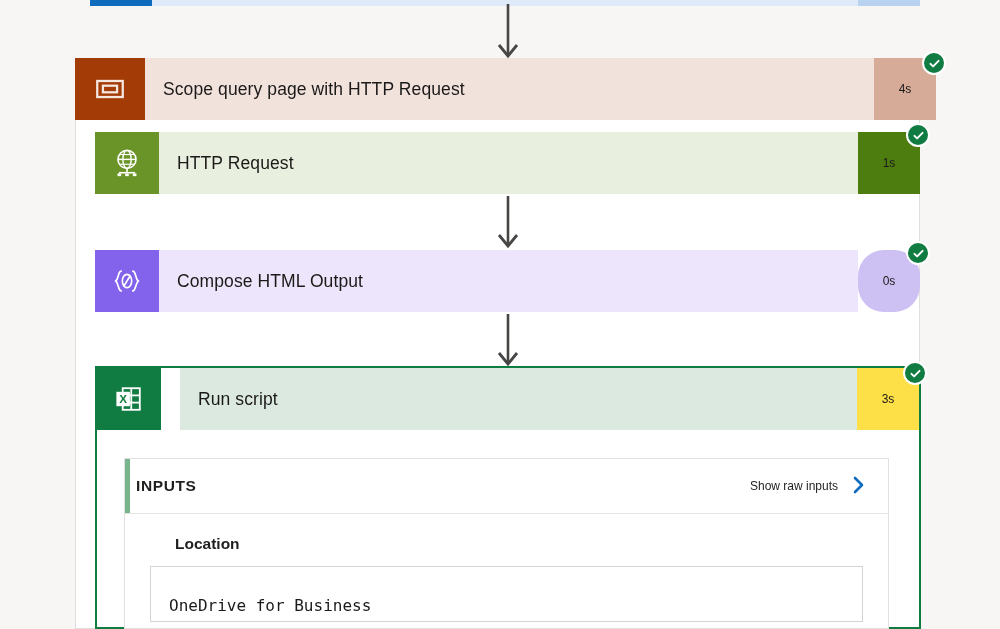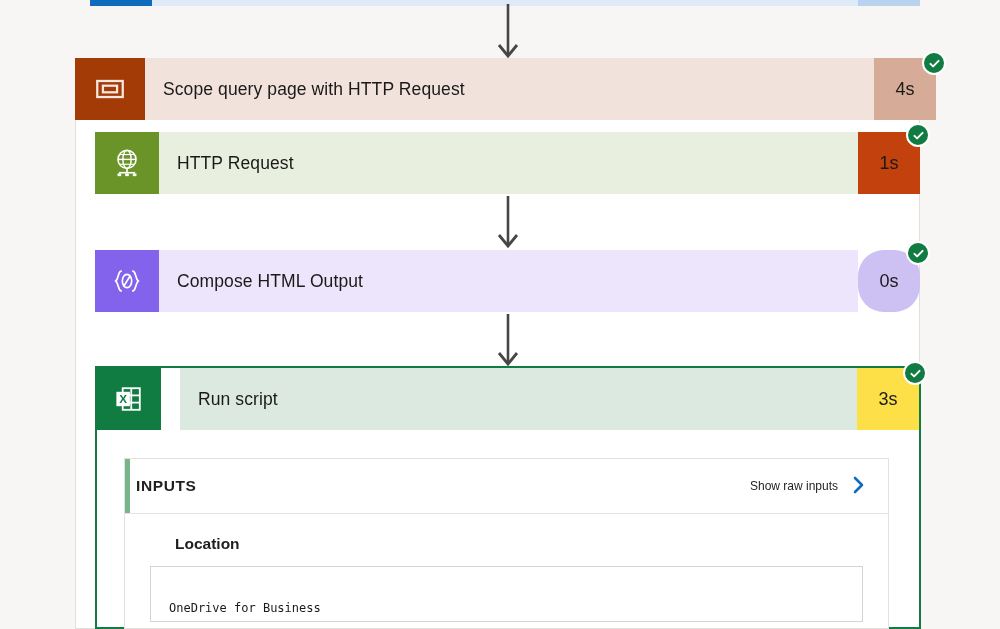--- a/index.html
+++ b/index.html
@@ -17,21 +17,21 @@
     width: 62px; flex: 0 0 62px;
     display: flex; align-items: center; justify-content: center;
   }
   .card-body {
     flex: 1 1 auto; display: flex; align-items: center;
     padding-left: 18px;
     font-size: 17.5px; color: #1b1a19; letter-spacing: .1px;
   }
   .card-dur {
     flex: 0 0 62px; display: flex; align-items: center; justify-content: center;
-    font-size: 18px; color: #1b1a19;
+    font-size: 12px; color: #1b1a19;
   }
 
   
   .badge {
     position: absolute; width: 24px; height: 24px; border-radius: 50%;
     background: #107c41; border: 2px solid #ffffff;
     display: flex; align-items: center; justify-content: center;
     z-index: 30;
   }
   .badge svg { width: 13px; height: 13px; display: block; }
@@ -54,21 +54,21 @@
   }
   #scope-card { left: 75px; top: 58px; width: 861px; height: 62px; }
   #scope-card .card-icon { background: #a33b06; flex: 0 0 70px; width: 70px; }
   #scope-card .card-body { background: #f1e2dc; }
   #scope-card .card-dur  { background: #d6ab97; flex: 0 0 62px; }
 
   
   #http-card { left: 95px; top: 132px; width: 825px; height: 62px; }
   #http-card .card-icon { background: #6a9428; flex: 0 0 64px; width: 64px; }
   #http-card .card-body { background: #e9efdf; }
-  #http-card .card-dur  { background: #c2410c; }
+  #http-card .card-dur  { background: #4d7c0f; }
 
   
   #compose-card { left: 95px; top: 250px; width: 825px; height: 62px; }
   #compose-card .card-icon { background: #8363ec; flex: 0 0 64px; width: 64px; }
   #compose-card .card-body { background: #ece5fb; }
   #compose-card .card-dur  { background: #cdc0f3; border-radius: 26px; }
 
   
   #runscript-group {
     position: absolute; left: 95px; top: 366px;
@@ -110,21 +110,21 @@
     font-size: 15.5px; font-weight: bold; color: #201f1e;
     margin-bottom: 13px;
     margin-left: 25px;
   }
   #location-field {
     height: 56px; border: 1px solid #d6d4d2; background: #ffffff;
     display: flex; align-items: flex-end; padding: 0 0 6px 18px;
   }
   #location-value {
     font-family: "DejaVu Sans Mono", "Liberation Mono", monospace;
-    font-size: 12px; color: #1b1a19;
+    font-size: 16px; color: #1b1a19;
   }
 </style>
 </head>
 <body>
 
 <div id="stage">
 
   <div class="card" id="top-card">
     <div class="card-icon">
       

